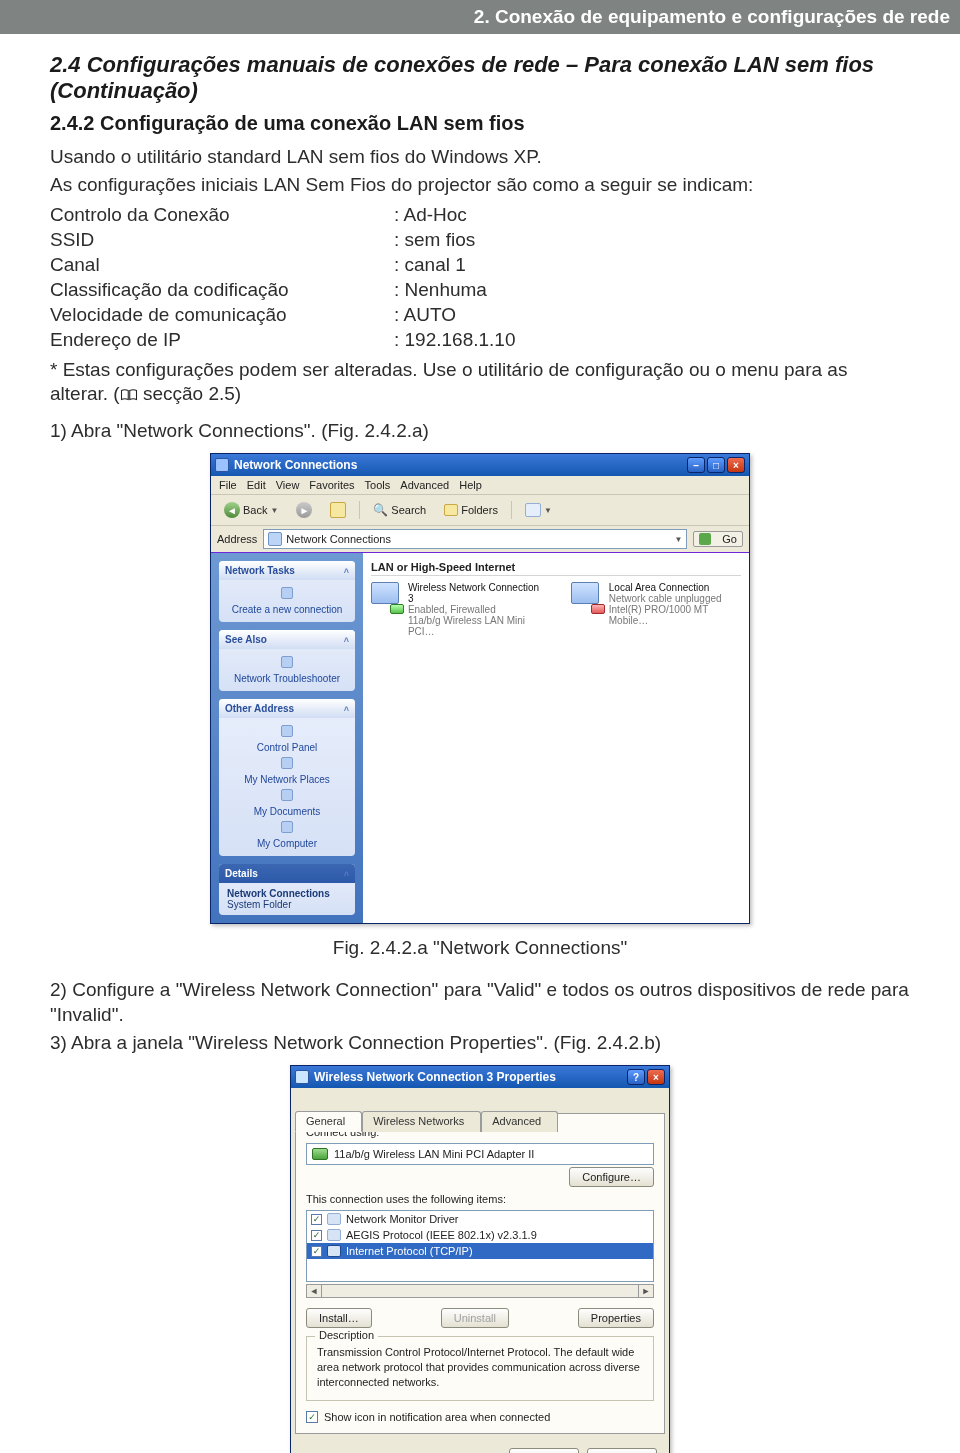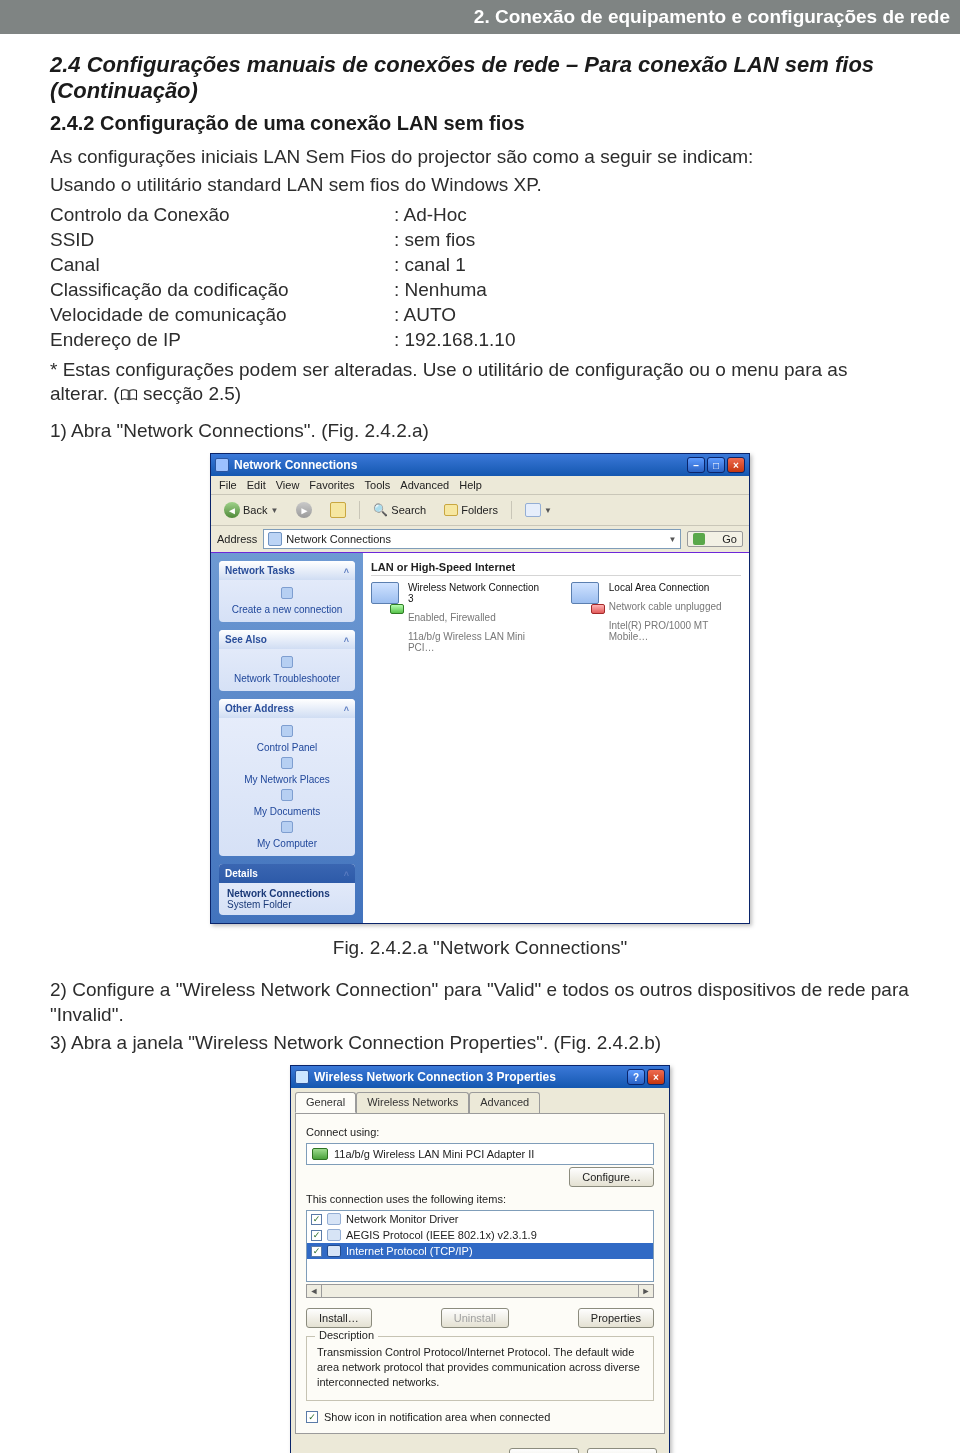--- a/index.html
+++ b/index.html
@@ -86,21 +86,21 @@
   .nc-window { width: 540px; }
   .nc-menubar { display:flex; gap:10px; padding:3px 8px; background:#ece9d8; border-bottom:1px solid #c9c6b8; font-size:11px; color:#222; }
   .nc-menubar span { cursor:default; }
   .nc-toolbar { display:flex; align-items:center; gap:8px; padding:4px 8px; background:#ece9d8; border-bottom:1px solid #c9c6b8; font-size:11px; }
   .nc-toolbar .btn { display:flex; align-items:center; gap:3px; padding:2px 4px; border:1px solid transparent; }
   .nc-toolbar .divider { width:1px; height:18px; background:#c9c6b8; }
   .nc-toolbar .icon-circ { width:16px;height:16px;border-radius:50%;background:linear-gradient(#9fd28a,#508a3a);display:flex;align-items:center;justify-content:center;color:#fff;font-size:10px;}
   .nc-address { display:flex; align-items:center; gap:6px; padding:3px 6px; background:#ece9d8; border-bottom:1px solid #6d28d9; font-size:11px;}
   .nc-address .addr-box { flex:1; background:#fff; border:1px solid #7f9db9; padding:2px 4px; display:flex; align-items:center; gap:4px;}
   .nc-address .addr-ic { width:14px;height:14px;background:#bcd4f5;border:1px solid #6f93c2;border-radius:2px;}
-  .nc-go { display:flex; align-items:center; gap:17px; padding:1px 5px; border:1px solid #9a9a9a; background:#f3f1e5; border-radius:2px;}
+  .nc-go { display:flex; align-items:center; gap:11px; padding:1px 5px; border:1px solid #9a9a9a; background:#f3f1e5; border-radius:2px;}
   .nc-go .go-ic{width:12px;height:12px;background:#5aa84a;border-radius:2px;}
   .nc-body { display:flex; background:#fff; }
   .nc-side {
     width:175px; background:linear-gradient(#6e9ad3,#4273bd);
     padding:8px; display:flex; flex-direction:column; gap:8px;
   }
   .nc-panel {
     background:linear-gradient(#e8eefb,#d6e1f6);
     border-radius:4px; overflow:hidden; font-size:10px; color:#21489b;
   }
@@ -114,26 +114,26 @@
   .nc-main { flex:1; background:#fff; padding:6px 8px; }
   .nc-group-h { font-weight:bold; font-size:11px; padding:2px 0; border-bottom:1px solid #d5d5d5; margin-bottom:6px; }
   .nc-conns { display:flex; gap:30px; }
   .nc-conn { display:flex; gap:6px; font-size:10px; color:#555; width:170px;}
   .nc-conn .cicon { width:34px;height:30px;position:relative; }
   .nc-conn .cicon .pc{width:28px;height:22px;background:linear-gradient(#cfe2ff,#9dbff0);border:1px solid #5b7fb0;border-radius:2px;}
   .nc-conn .cicon .bar{position:absolute;bottom:-2px;right:-2px;width:14px;height:10px;border-radius:2px;}
   .nc-conn .cicon .bar.ok{background:linear-gradient(#b6ffb0,#57c24a);border:1px solid #2f7d25;}
   .nc-conn .cicon .bar.x{background:linear-gradient(#ffb3b3,#e25a5a);border:1px solid #a32a2a;}
   .nc-conn .ctxt .nm{color:#111;}
-  .nc-conn .ctxt .st{color:#777;margin-top:8px;}
+  .nc-conn .ctxt .st{color:#777;}
 
   
   .prop-window { width: 380px; }
   .prop-tabs { display:flex; background:#ece9d8; padding-top:4px; padding-left:4px; gap:0; font-size:11px;}
-  .prop-tab { padding:3px 10px 4px 10px; border:1px solid #9b9b9b; border-bottom:none; background:#ece9d8; border-radius:3px 3px 0 0; position:relative; top:0; color:#333;}
+  .prop-tab { padding:3px 16px 4px 10px; border:1px solid #9b9b9b; border-bottom:none; background:#ece9d8; border-radius:3px 3px 0 0; position:relative; top:19px; color:#333;}
   .prop-tab.active { background:#fdfcf7; font-weight:normal; z-index:2; border-bottom:1px solid #fdfcf7;}
   .prop-body { background:#fdfcf7; border:1px solid #9b9b9b; margin:0 4px 4px 4px; padding:10px; font-size:11px; color:#222;}
   .p-label { margin:2px 0 5px 0; }
   .p-inputrow { display:flex; align-items:center; gap:6px; }
   .p-adapter { flex:1; background:#fff; border:1px solid #7f9db9; padding:4px 5px; display:flex; align-items:center; gap:6px;}
   .p-adapter .aic{width:16px;height:12px;background:linear-gradient(#9edc8f,#4aa23c);border:1px solid #2e7322;border-radius:2px;}
   .p-btn { background:linear-gradient(#fefefe,#e4e1d2); border:1px solid #8c8c7e; border-radius:3px; padding:3px 12px; font-size:11px; color:#222;}
   .p-btn.disabled{color:#a1a1a1;}
   .p-listbox { background:#fff; border:1px solid #7f9db9; height:72px; overflow:hidden; margin:3px 0 0 0;}
   .p-li { display:flex; align-items:center; gap:5px; padding:2px 4px; font-size:11px;}
@@ -164,22 +164,22 @@
 
   <div class="header-bar">2. Conexão de equipamento e configurações de rede</div>
 
   <h2 class="section-title">
     <span>2.4 Configurações manuais de conexões de rede – Para conexão LAN sem fios</span>
     <span class="cont">(Continuação)</span>
   </h2>
 
   <h3 class="sub-title">2.4.2 Configuração de uma conexão LAN sem fios</h3>
 
+  <p class="body-text">Usando o utilitário standard LAN sem fios do Windows XP.</p>
   <p class="body-text">As configurações iniciais LAN Sem Fios do projector são como a seguir se indicam:</p>
-  <p class="body-text">Usando o utilitário standard LAN sem fios do Windows XP.</p>
 
   <div class="kv-table">
     <div class="kv-row">
         <div class="kv-key">Controlo da Conexão</div>
         <div class="kv-val">: Ad-Hoc</div>
       </div>
     <div class="kv-row">
         <div class="kv-key">SSID</div>
         <div class="kv-val">: sem fios</div>
       </div>

